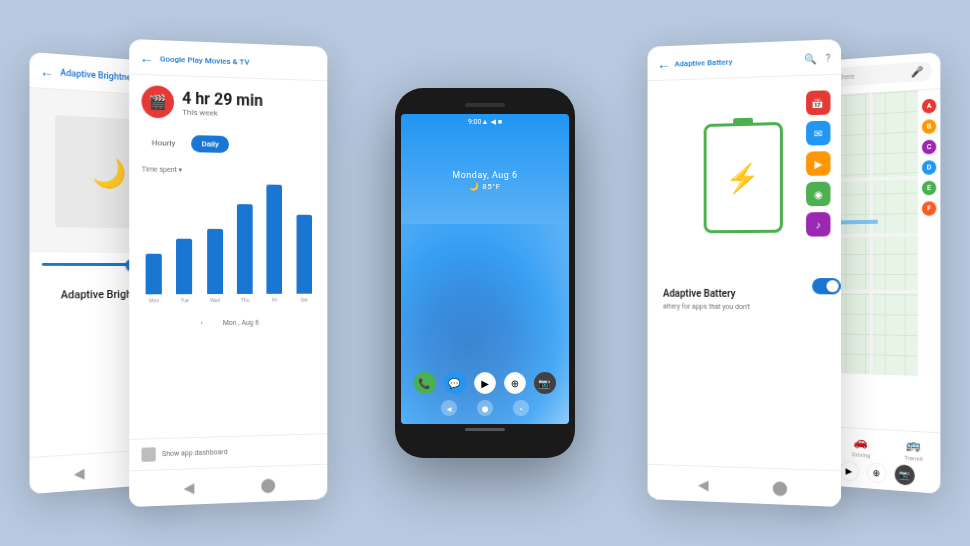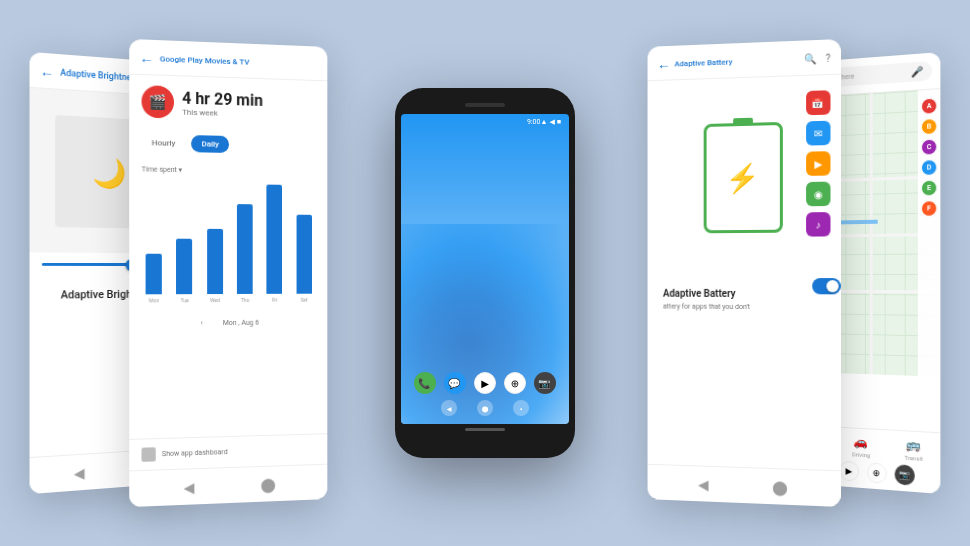--- a/index.html
+++ b/index.html
@@ -65,21 +65,21 @@
       background: linear-gradient(180deg, #2196F3 0%, #64B5F6 40%, #90CAF9 70%, #BBDEFB 100%);
       border-radius: 4px;
       position: relative;
       overflow: hidden;
       display: flex;
       flex-direction: column;
     }
 
     .phone-status-bar {
       display: flex;
-      justify-content: flex-end;
+      justify-content: center;
       align-items: center;
       padding: 4px 8px;
       font-size: 7px;
       color: white;
     }
 
     .phone-date {
       color: white;
       font-size: 9px;
       text-align: center;
@@ -808,20 +808,24 @@
     </div>
     <div class="phone-screen">
       <div class="phone-status-bar">
         <span>9:00</span>
         <div class="status-icons">
           <span>▲</span>
           <span>◀</span>
           <span>■</span>
         </div>
       </div>
+      <div class="phone-date">
+        <div>Monday, Aug 6</div>
+        <div style="font-size:8px; margin-top:2px;">🌙 85°F</div>
+      </div>
       <div class="phone-wallpaper-blob"></div>
       <div class="phone-dock">
         <div class="app-icon icon-phone">📞</div>
         <div class="app-icon icon-msg">💬</div>
         <div class="app-icon icon-play">▶</div>
         <div class="app-icon icon-chrome">⊕</div>
         <div class="app-icon icon-camera">📷</div>
       </div>
       <div class="phone-bottom-bar">
         <div class="nav-icon">◀</div>

